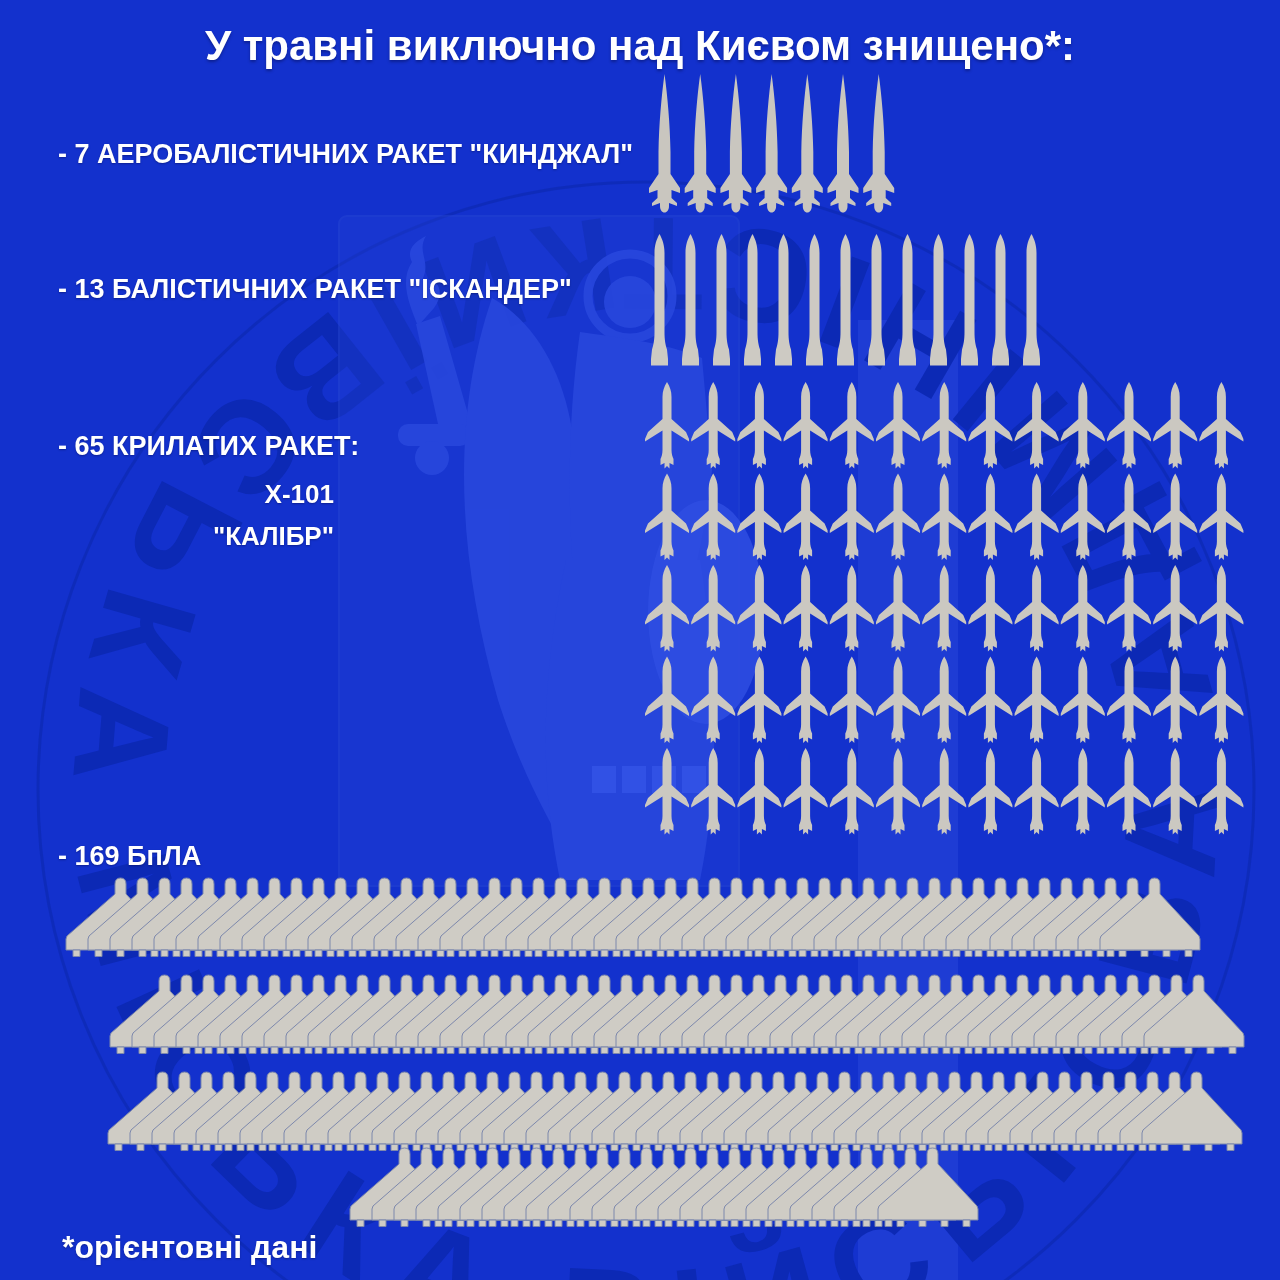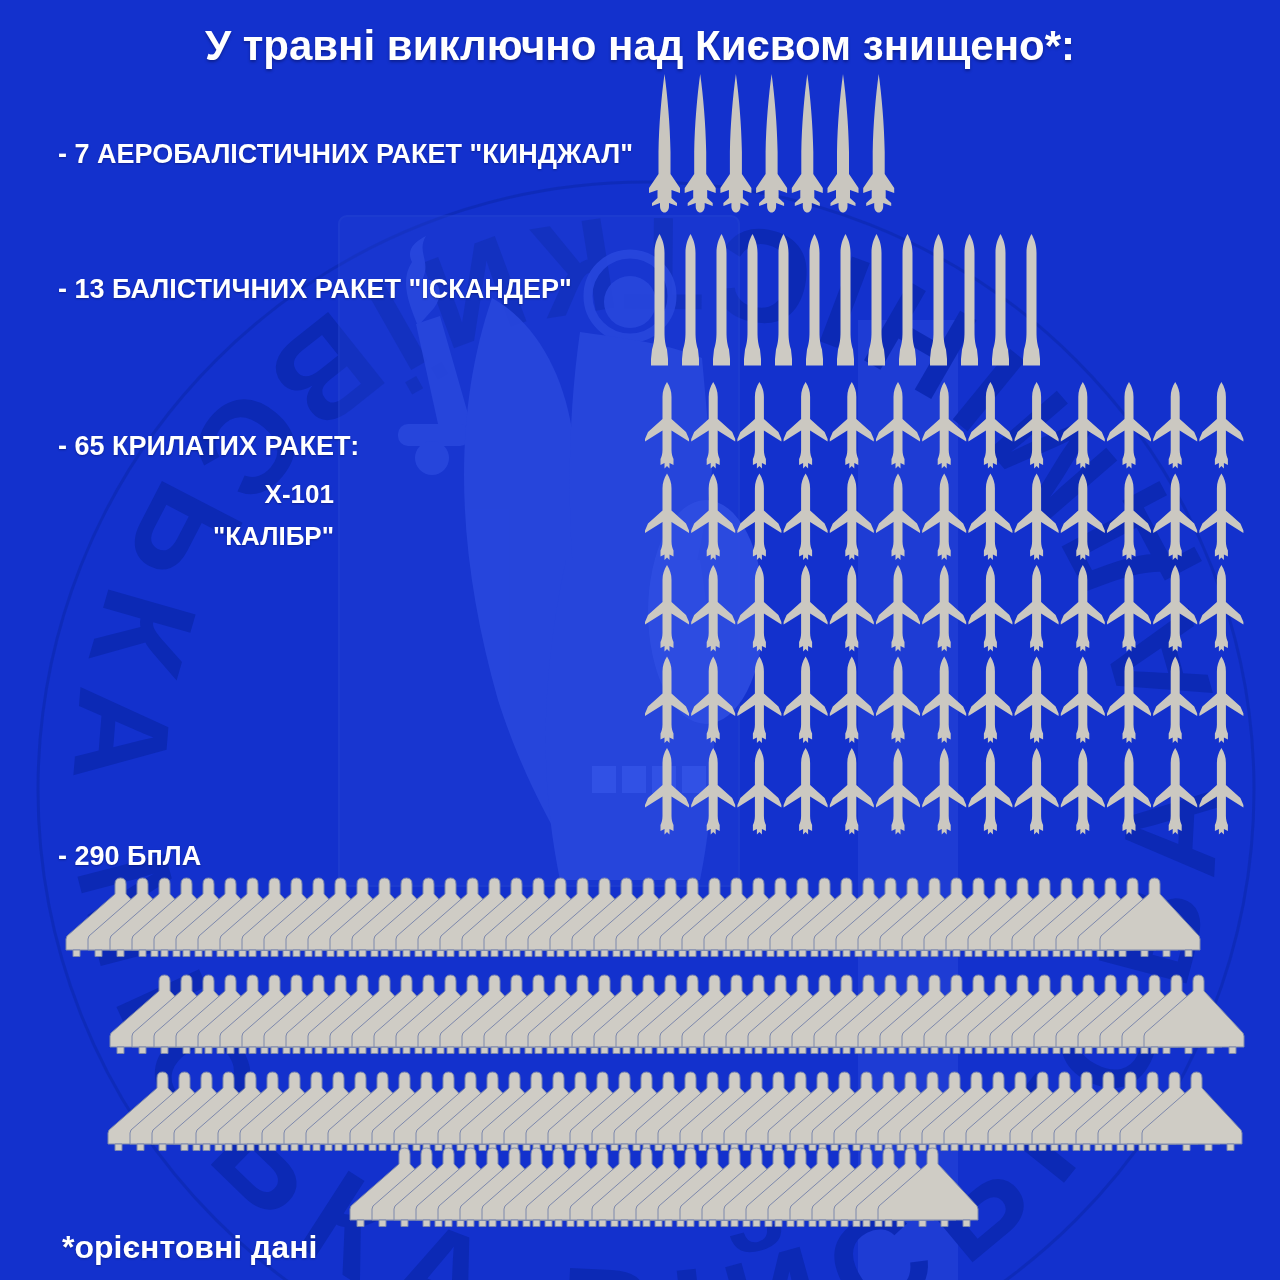--- a/index.html
+++ b/index.html
@@ -221,21 +221,21 @@
         <use href="#sym-cruise" x="231" y="366"></use>
         <use href="#sym-cruise" x="277.20000000000005" y="366"></use>
         <use href="#sym-cruise" x="323.40000000000003" y="366"></use>
         <use href="#sym-cruise" x="369.6" y="366"></use>
         <use href="#sym-cruise" x="415.8" y="366"></use>
         <use href="#sym-cruise" x="462" y="366"></use>
         <use href="#sym-cruise" x="508.20000000000005" y="366"></use>
         <use href="#sym-cruise" x="554.4000000000001" y="366"></use>
       </svg>
 
-    <div class="lbl lbl-uav">- 290 БпЛА</div>
+    <div class="lbl lbl-uav">- 169 БпЛА</div>
     <svg class="icons svg-uav-row-0" width="1140" height="82">
         <use href="#sym-uav" x="0" y="0"></use>
         <use href="#sym-uav" x="22" y="0"></use>
         <use href="#sym-uav" x="44" y="0"></use>
         <use href="#sym-uav" x="66" y="0"></use>
         <use href="#sym-uav" x="88" y="0"></use>
         <use href="#sym-uav" x="110" y="0"></use>
         <use href="#sym-uav" x="132" y="0"></use>
         <use href="#sym-uav" x="154" y="0"></use>
         <use href="#sym-uav" x="176" y="0"></use>

